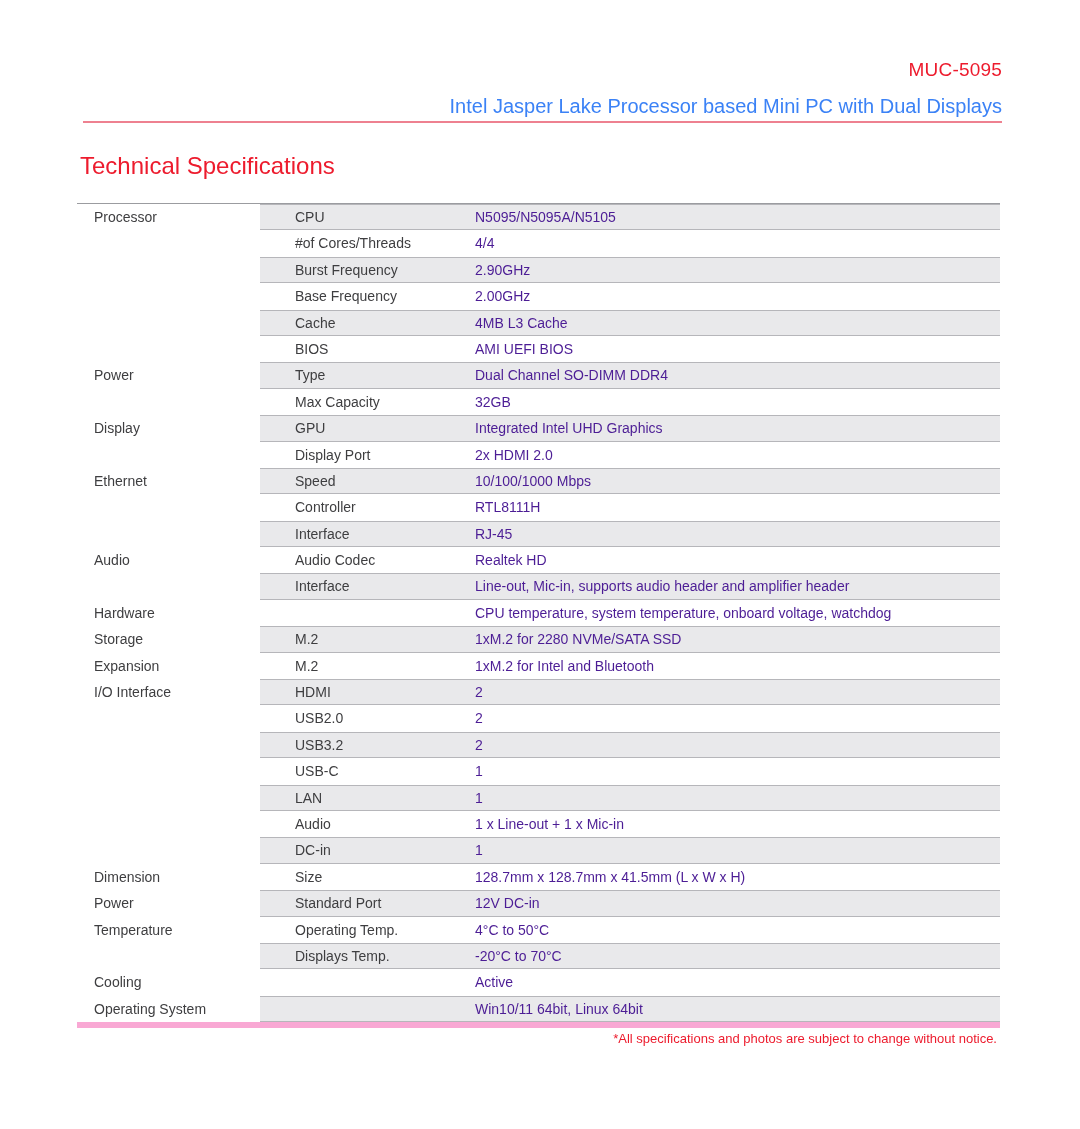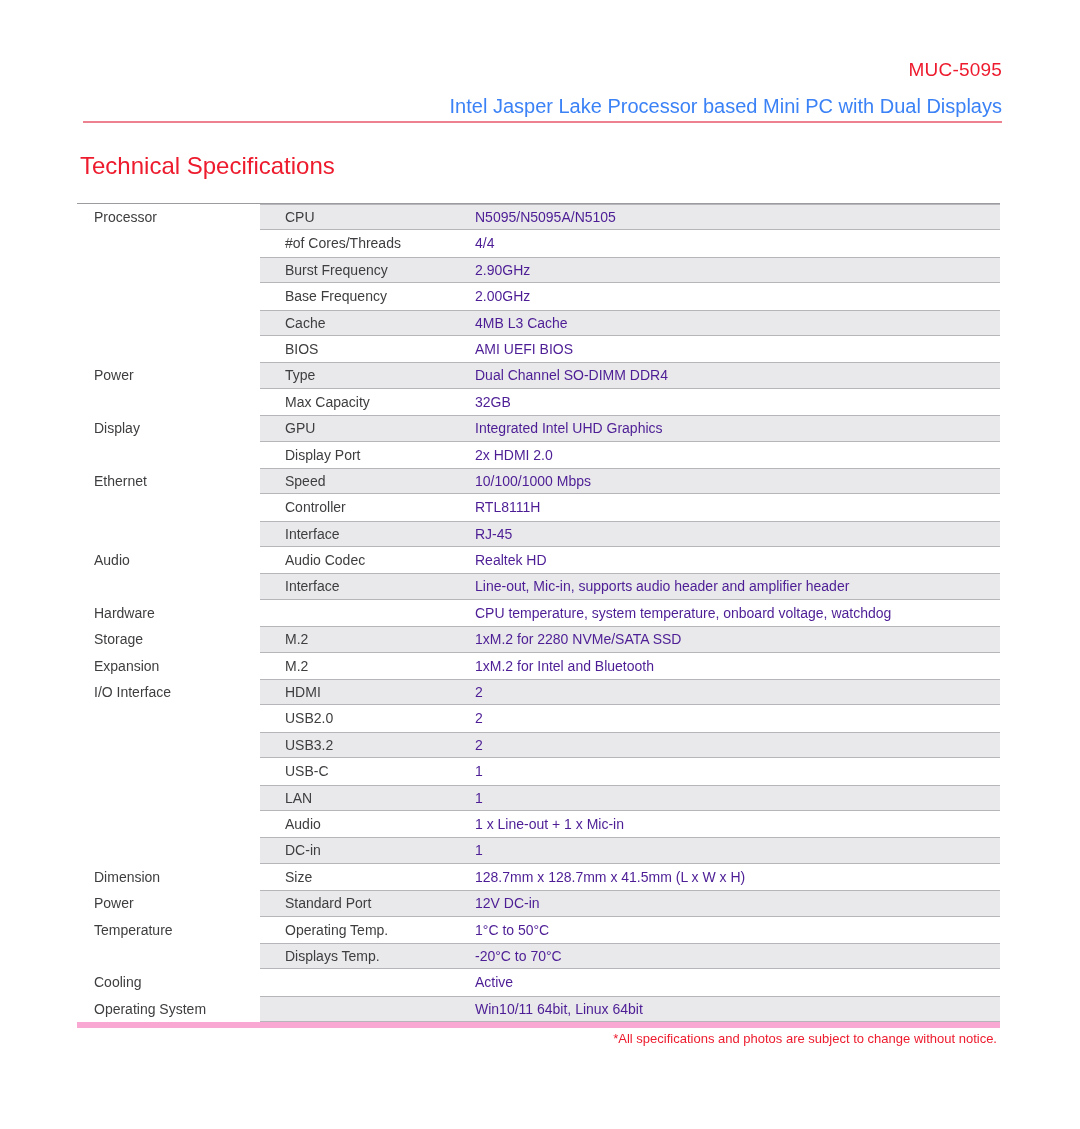--- a/index.html
+++ b/index.html
@@ -79,21 +79,21 @@
     border-bottom: 1px solid transparent;
   }
   .band.shaded {
     background: #e9e9eb;
     border-top-color: #b6b6ba;
     border-bottom-color: #b6b6ba;
   }
   .key-cell {
     width: 215px;
     box-sizing: border-box;
-    padding-left: 25px;
+    padding-left: 35px;
     font-size: 14px;
     line-height: 24.4px;
     color: #3e3e40;
     white-space: nowrap;
     overflow: hidden;
   }
   .val-cell {
     flex: 1;
     font-size: 14px;
     line-height: 24.4px;
@@ -311,21 +311,21 @@
         <div class="cat-cell">Power</div>
         <div class="band shaded">
           <div class="key-cell">Standard Port</div>
           <div class="val-cell">12V DC-in</div>
         </div>
       </div>
       <div class="spec-row">
         <div class="cat-cell">Temperature</div>
         <div class="band">
           <div class="key-cell">Operating Temp.</div>
-          <div class="val-cell">1°C to 50°C</div>
+          <div class="val-cell">4°C to 50°C</div>
         </div>
       </div>
       <div class="spec-row">
         <div class="cat-cell"></div>
         <div class="band shaded">
           <div class="key-cell">Displays Temp.</div>
           <div class="val-cell">-20°C to 70°C</div>
         </div>
       </div>
       <div class="spec-row">

